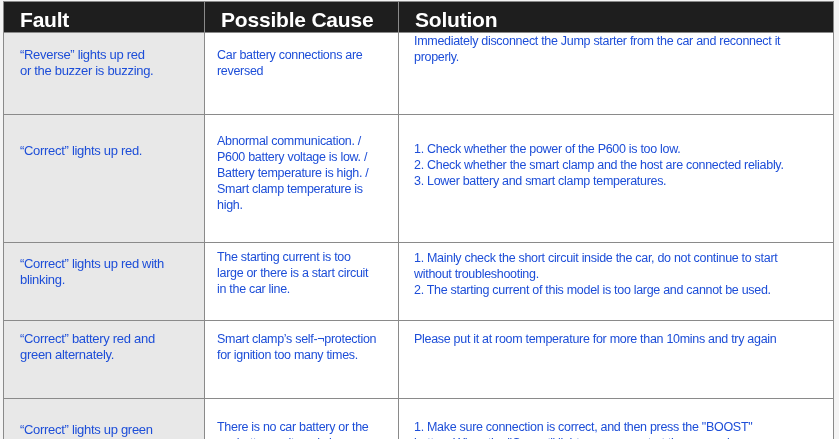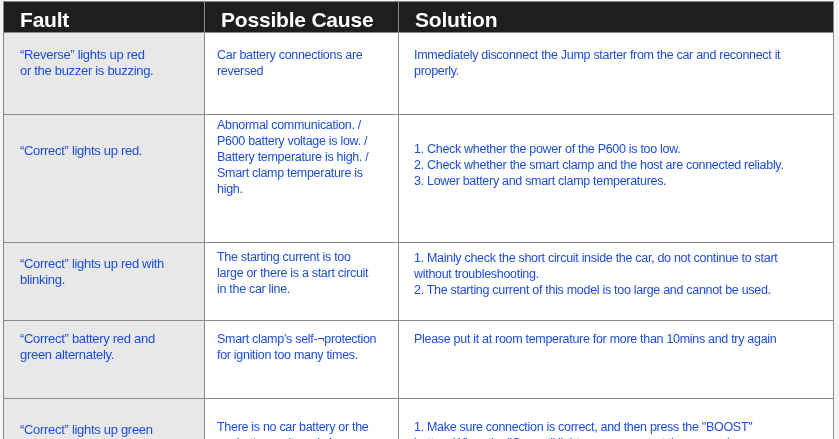--- a/index.html
+++ b/index.html
@@ -43,31 +43,31 @@
 
     <tr class="row1">
       <td class="fault" style="padding-top:14px">
         <span class="line txt">“Reverse” lights up red</span>
         <span class="line txt">or the buzzer is buzzing.</span>
       </td>
       <td class="cause" style="padding-top:14px">
         <span class="line">Car battery connections are</span>
         <span class="line">reversed</span>
       </td>
-      <td class="sol" style="padding-top:14px">
+      <td class="sol" style="">
         <span class="line">Immediately disconnect the Jump starter from the car and reconnect it</span>
         <span class="line">properly.</span>
       </td>
     </tr>
 
     <tr class="row2">
       <td class="fault" style="padding-top:28px">
         <span class="line txt">“Correct” lights up red.</span>
       </td>
-      <td class="cause" style="padding-top:2px">
+      <td class="cause" style="padding-top:18px">
         <span class="line">Abnormal communication. /</span>
         <span class="line">P600 battery voltage is low. /</span>
         <span class="line">Battery temperature is high. /</span>
         <span class="line">Smart clamp temperature is</span>
         <span class="line">high.</span>
       </td>
       <td class="sol" style="padding-top:26px">
         <span class="line">1. Check whether the power of the P600 is too low.</span>
         <span class="line">2. Check whether the smart clamp and the host are connected reliably.</span>
         <span class="line">3. Lower battery and smart clamp temperatures.</span>

